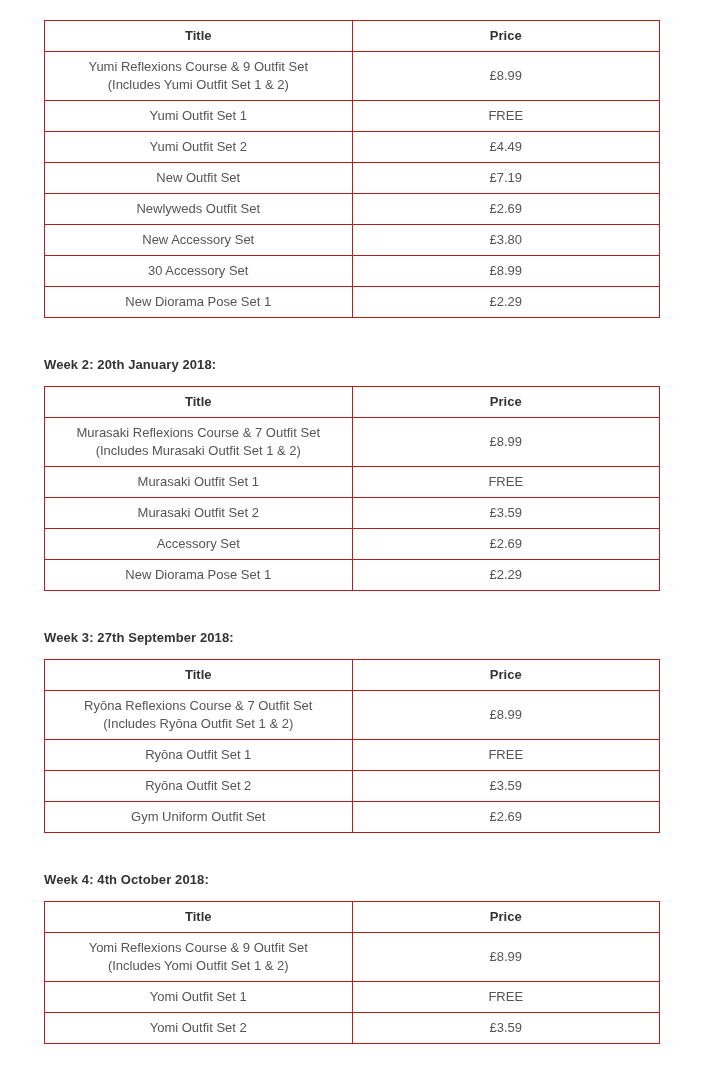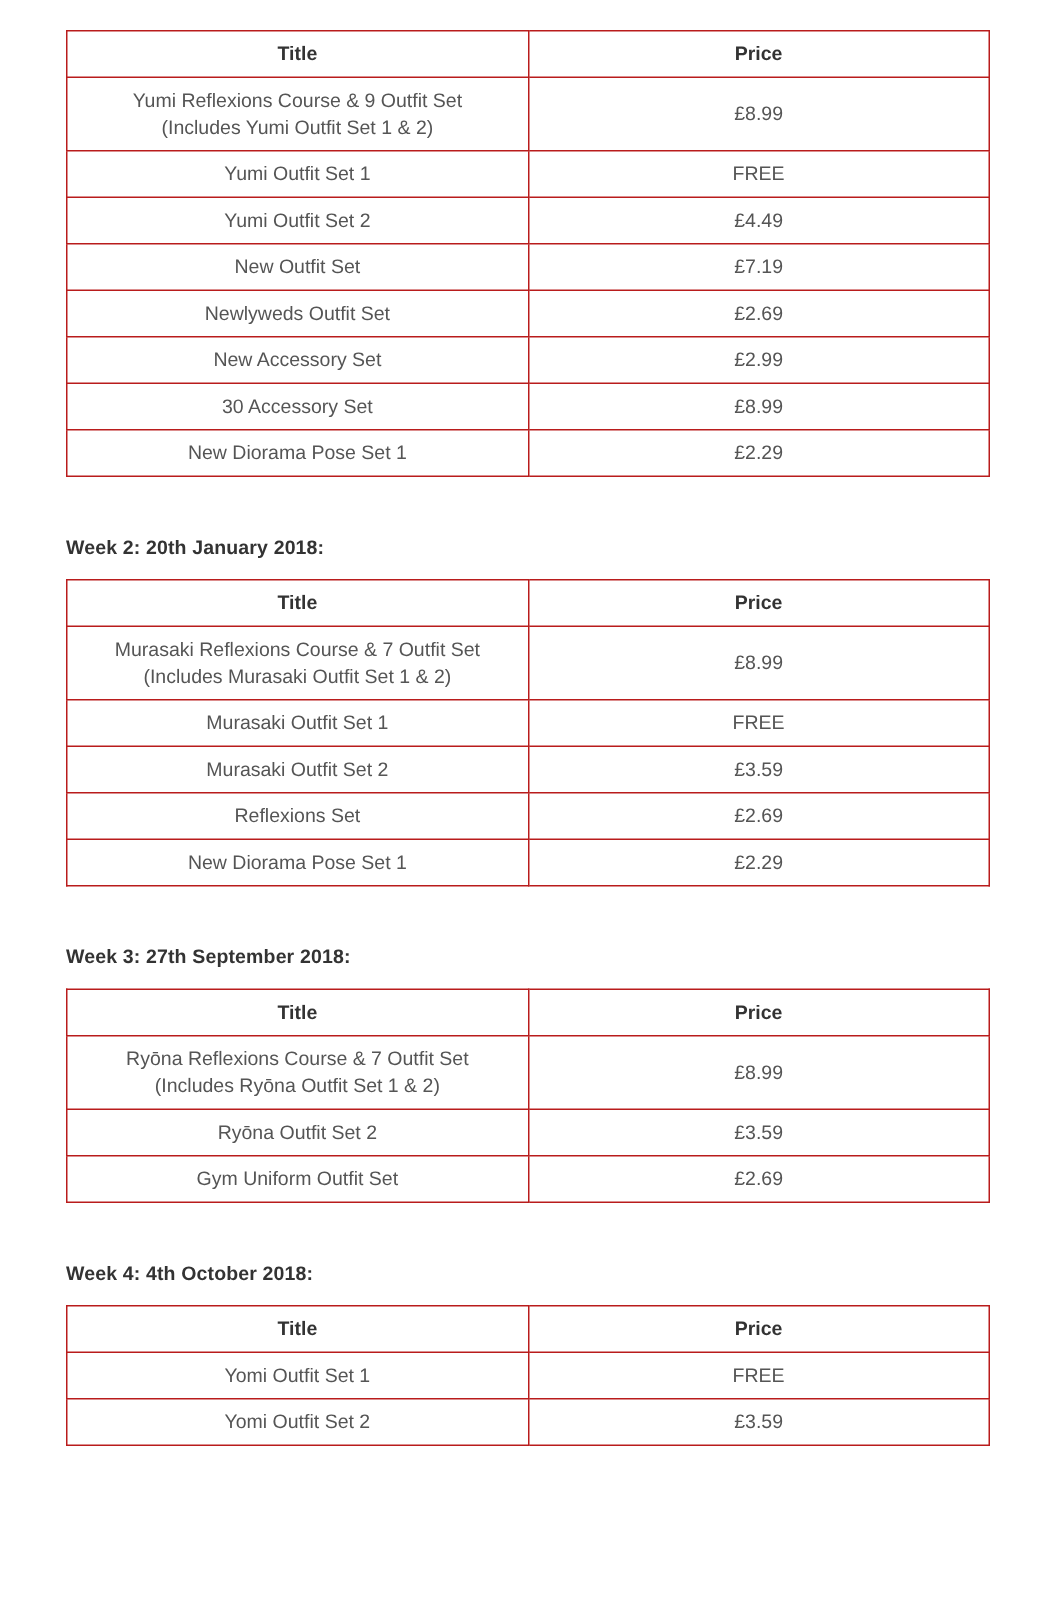--- a/index.html
+++ b/index.html
@@ -83,21 +83,21 @@
             <tr>
               <td class="cell-title">New Outfit Set</td>
               <td class="cell-price">£7.19</td>
             </tr>
             <tr>
               <td class="cell-title">Newlyweds Outfit Set</td>
               <td class="cell-price">£2.69</td>
             </tr>
             <tr>
               <td class="cell-title">New Accessory Set</td>
-              <td class="cell-price">£2.99</td>
+              <td class="cell-price">£3.80</td>
             </tr>
             <tr>
               <td class="cell-title">30 Accessory Set</td>
               <td class="cell-price">£8.99</td>
             </tr>
             <tr>
               <td class="cell-title">New Diorama Pose Set 1</td>
               <td class="cell-price">£2.29</td>
             </tr>
           </tbody>
@@ -121,21 +121,21 @@
             </tr>
             <tr>
               <td class="cell-title">Murasaki Outfit Set 1</td>
               <td class="cell-price">FREE</td>
             </tr>
             <tr>
               <td class="cell-title">Murasaki Outfit Set 2</td>
               <td class="cell-price">£3.59</td>
             </tr>
             <tr>
-              <td class="cell-title">Reflexions Set</td>
+              <td class="cell-title">Accessory Set</td>
               <td class="cell-price">£2.69</td>
             </tr>
             <tr>
               <td class="cell-title">New Diorama Pose Set 1</td>
               <td class="cell-price">£2.29</td>
             </tr>
           </tbody>
     </table>
   </section>
 
@@ -148,20 +148,24 @@
           <th class="cell-price">Price</th>
         </tr>
       </thead>
       <tbody>
             <tr>
               <td class="cell-title">Ryōna Reflexions Course &amp; 7 Outfit Set
 (Includes Ryōna Outfit Set 1 &amp; 2)</td>
               <td class="cell-price">£8.99</td>
             </tr>
             <tr>
+              <td class="cell-title">Ryōna Outfit Set 1</td>
+              <td class="cell-price">FREE</td>
+            </tr>
+            <tr>
               <td class="cell-title">Ryōna Outfit Set 2</td>
               <td class="cell-price">£3.59</td>
             </tr>
             <tr>
               <td class="cell-title">Gym Uniform Outfit Set</td>
               <td class="cell-price">£2.69</td>
             </tr>
           </tbody>
     </table>
   </section>
@@ -170,20 +174,25 @@
     <h4 class="week-heading">Week 4: 4th October 2018:</h4>
     <table class="price-table">
       <thead>
         <tr>
           <th class="cell-title">Title</th>
           <th class="cell-price">Price</th>
         </tr>
       </thead>
       <tbody>
             <tr>
+              <td class="cell-title">Yomi Reflexions Course &amp; 9 Outfit Set
+(Includes Yomi Outfit Set 1 &amp; 2)</td>
+              <td class="cell-price">£8.99</td>
+            </tr>
+            <tr>
               <td class="cell-title">Yomi Outfit Set 1</td>
               <td class="cell-price">FREE</td>
             </tr>
             <tr>
               <td class="cell-title">Yomi Outfit Set 2</td>
               <td class="cell-price">£3.59</td>
             </tr>
           </tbody>
     </table>
   </section>

